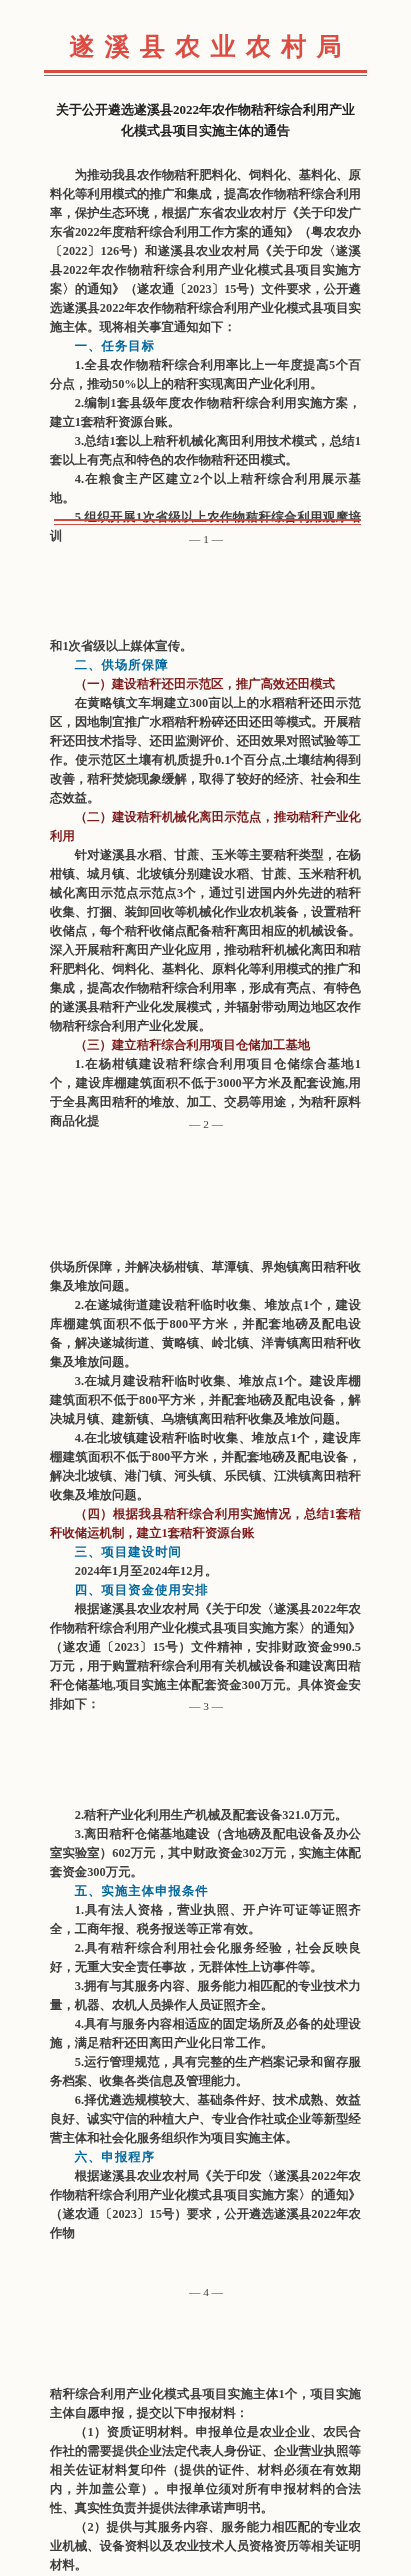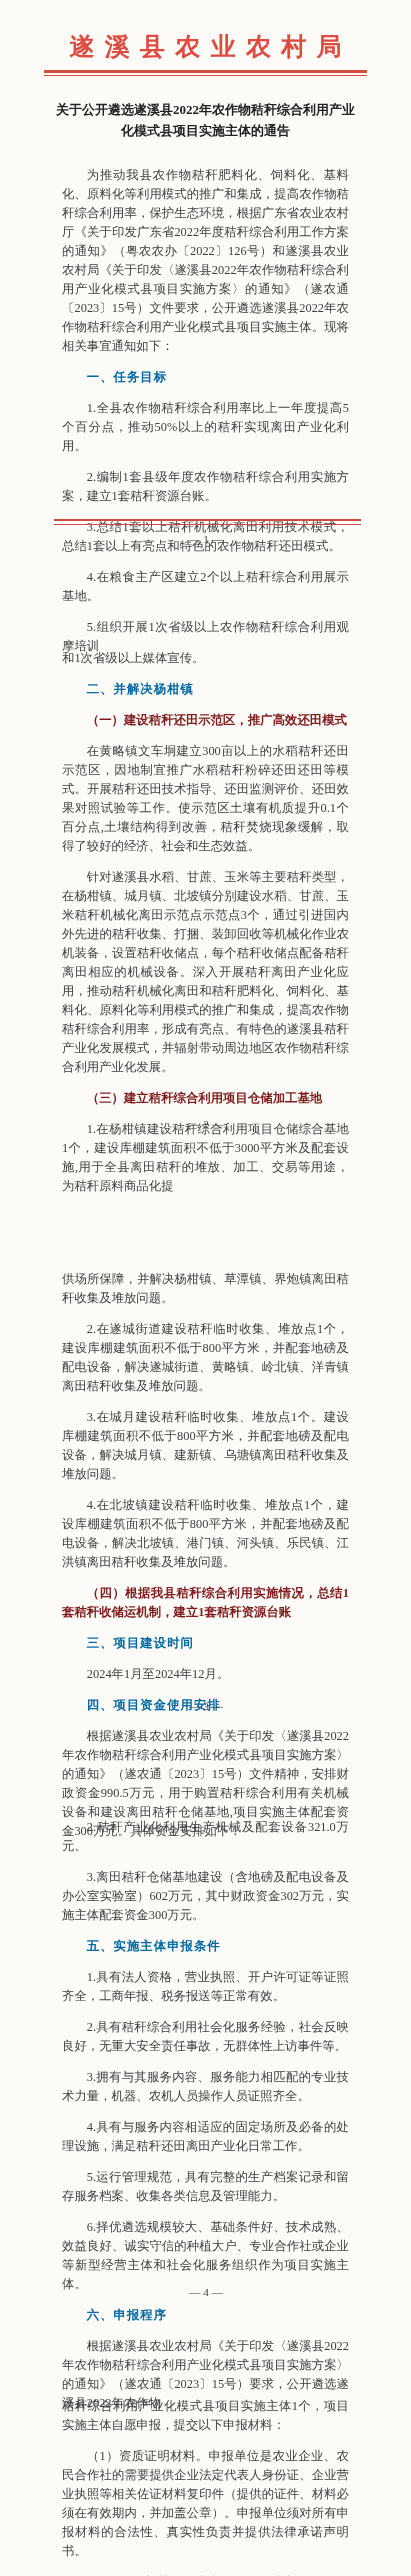--- a/index.html
+++ b/index.html
@@ -6,21 +6,21 @@
   body{
     width:412px;height:3498px;position:relative;
     background:#fcfbf8;
     font-family:"Liberation Serif","DejaVu Serif",serif;
   }
   .page{
     position:absolute;left:50px;width:311px;
     font-size:12.4px;line-height:19px;color:#3f3f3f;
     text-align:justify;
   }
-  .blocks p{margin:12px;}
+  .blocks p{margin:0;font-weight:bold;}
   .para{text-indent:2em;}
   .cont{text-indent:0;}
   .h1{
     text-indent:2em;font-weight:bold;color:#0369a1;
     font-family:"Liberation Sans","DejaVu Sans",sans-serif;
     letter-spacing:1px;
   }
   .h2{text-indent:2em;font-weight:bold;color:#7f1d1d;}
   .letterhead{
     margin:0;text-align:center;
@@ -67,23 +67,24 @@
         <p class="para">4.在粮食主产区建立2个以上秸秆综合利用展示基地。</p>
         <p class="para">5.组织开展1次省级以上农作物秸秆综合利用观摩培训</p>
       </div>
   </section>
 
   <div class="foot-rule"></div>
 
   <section class="page" style="top:637px;">
     <div class="blocks">
         <p class="cont">和1次省级以上媒体宣传。</p>
-        <p class="h1">二、并解决杨柑镇</p>
+        <p class="h1">二、供场所保障</p>
         <p class="h2">（一）建设秸秆还田示范区，推广高效还田模式</p>
         <p class="para">在黄略镇文车垌建立300亩以上的水稻秸秆还田示范区，因地制宜推广水稻秸秆粉碎还田还田等模式。开展秸秆还田技术指导、还田监测评价、还田效果对照试验等工作。使示范区土壤有机质提升0.1个百分点,土壤结构得到改善，秸秆焚烧现象缓解，取得了较好的经济、社会和生态效益。</p>
+        <p class="h2">（二）建设秸秆机械化离田示范点，推动秸秆产业化利用</p>
         <p class="para">针对遂溪县水稻、甘蔗、玉米等主要秸秆类型，在杨柑镇、城月镇、北坡镇分别建设水稻、甘蔗、玉米秸秆机械化离田示范点示范点3个，通过引进国内外先进的秸秆收集、打捆、装卸回收等机械化作业农机装备，设置秸秆收储点，每个秸秆收储点配备秸秆离田相应的机械设备。深入开展秸秆离田产业化应用，推动秸秆机械化离田和秸秆肥料化、饲料化、基料化、原料化等利用模式的推广和集成，提高农作物秸秆综合利用率，形成有亮点、有特色的遂溪县秸秆产业化发展模式，并辐射带动周边地区农作物秸秆综合利用产业化发展。</p>
         <p class="h2">（三）建立秸秆综合利用项目仓储加工基地</p>
         <p class="para">1.在杨柑镇建设秸秆综合利用项目仓储综合基地1个，建设库棚建筑面积不低于3000平方米及配套设施,用于全县离田秸秆的堆放、加工、交易等用途，为秸秆原料商品化提</p>
       </div>
   </section>
 
   <section class="page" style="top:1258px;">
     <div class="blocks">
         <p class="cont">供场所保障，并解决杨柑镇、草潭镇、界炮镇离田秸秆收集及堆放问题。</p>
         <p class="para">2.在遂城街道建设秸秆临时收集、堆放点1个，建设库棚建筑面积不低于800平方米，并配套地磅及配电设备，解决遂城街道、黄略镇、岭北镇、洋青镇离田秸秆收集及堆放问题。</p>

